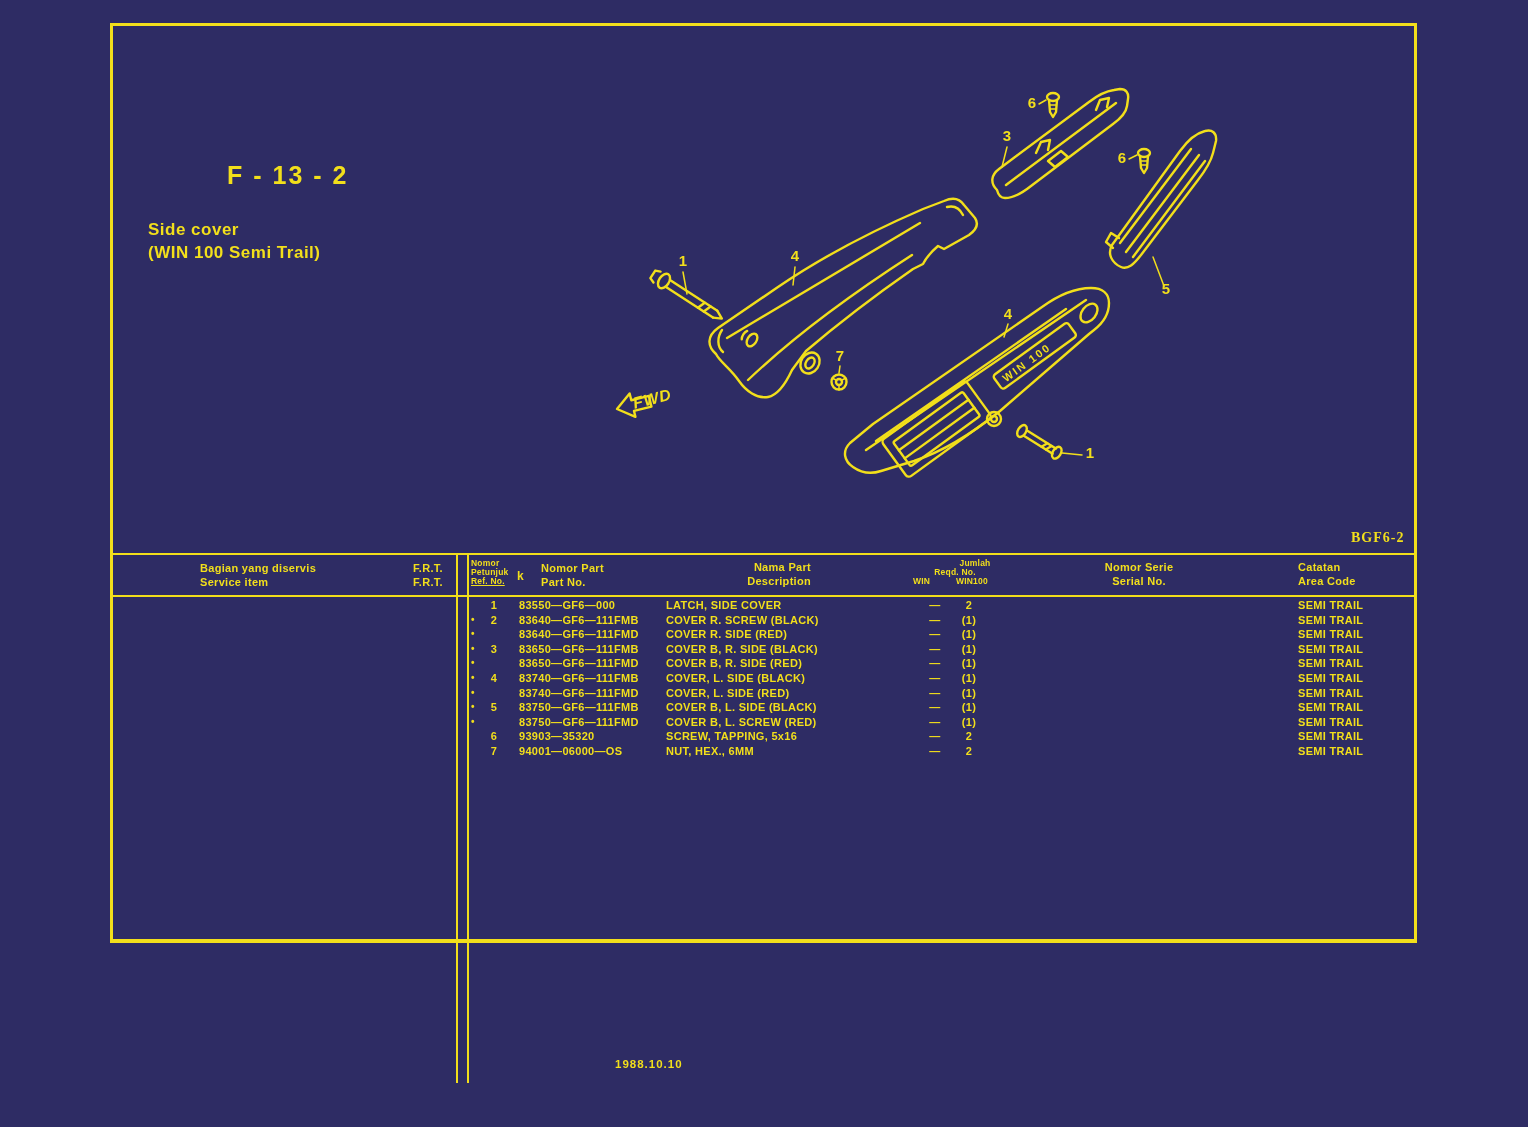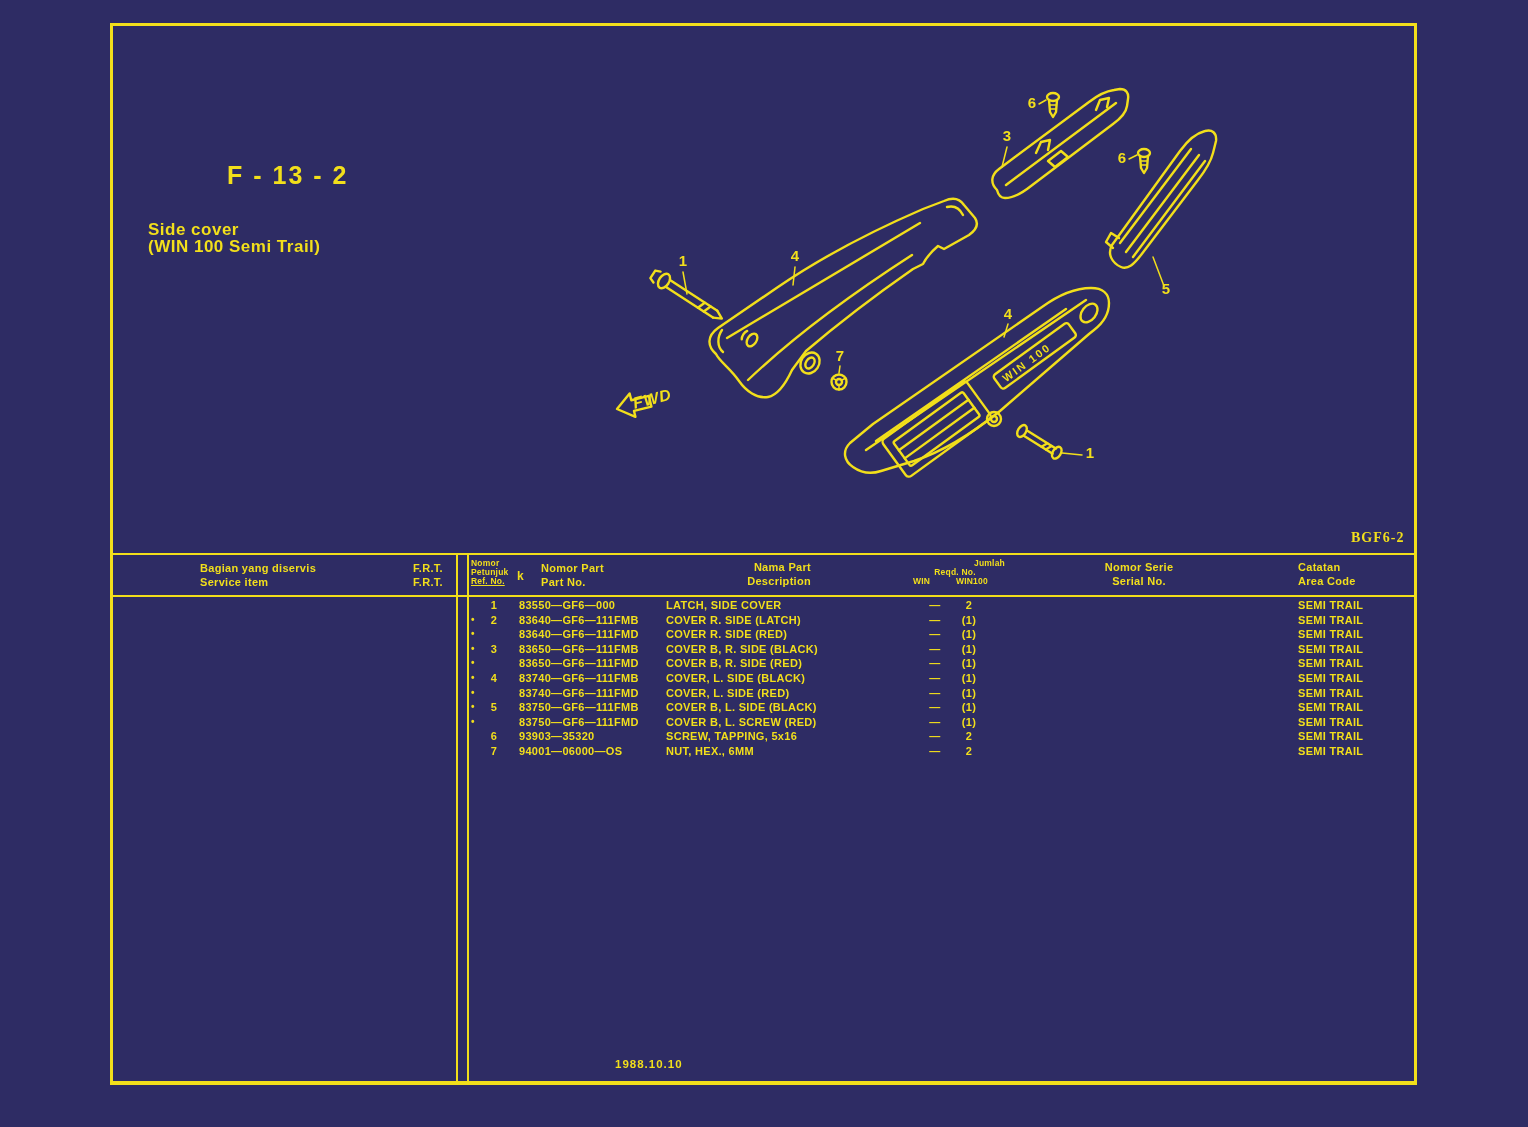--- a/index.html
+++ b/index.html
@@ -2,27 +2,27 @@
 <html><head>
 <meta charset="utf-8">
 <style>
   :root{
     --bg:#2e2c64;
     --ink:#f2df1b;
   }
   html,body{margin:0;padding:0;background:var(--bg);}
   .page{position:relative;width:1528px;height:1127px;background:var(--bg);overflow:hidden;
         font-family:"Liberation Sans",sans-serif;color:var(--ink);}
-  .frame{position:absolute;left:110px;top:23px;width:1307px;height:1062px;
+  .frame{position:absolute;left:110px;top:23px;width:1307px;height:920px;
          box-sizing:border-box;border:3px solid var(--ink);border-bottom-width:4px;padding-left:14px;}
   
   .code{position:absolute;left:114px;top:135px;font-size:25px;font-weight:bold;letter-spacing:2px;}
   .subtitle{position:absolute;left:35px;font-size:17px;font-weight:bold;letter-spacing:.5px;}
   .subtitle.s1{top:194px;}
-  .subtitle.s2{top:211px;}
+  .subtitle.s2{top:217px;}
   .doc-ref{position:absolute;left:1238px;top:504px;font-family:"Liberation Serif",serif;
            font-size:14px;font-weight:bold;letter-spacing:1px;}
   
   .diagram{position:absolute;left:0;top:0;width:1528px;height:1127px;pointer-events:none;}
   .diagram path,.diagram ellipse,.diagram circle,.diagram rect,.diagram polygon{
     stroke:var(--ink);fill:none;stroke-width:2.4;stroke-linecap:round;stroke-linejoin:round;}
   .diagram .thin{stroke-width:1.5;}
   .diagram text{fill:var(--ink);stroke:none;font-family:"Liberation Sans",sans-serif;}
   .callout{font-size:15px;font-weight:bold;text-anchor:middle;}
   .fwd-text{font-size:16px;font-weight:bold;font-style:italic;letter-spacing:1px;}
@@ -190,21 +190,21 @@
         <div class="h" style="left:300px;top:7px;">F.R.T.</div>
         <div class="h" style="left:300px;top:21px;">F.R.T.</div>
         <div class="h small" style="left:358px;top:4px;">Nomor</div>
         <div class="h small" style="left:358px;top:13px;">Petunjuk</div>
         <div class="h small" style="left:358px;top:22px;text-decoration:underline;">Ref. No.</div>
         <div class="h" style="left:404px;top:14px;font-size:12px;">k</div>
         <div class="h" style="left:428px;top:7px;">Nomor Part</div>
         <div class="h" style="left:428px;top:21px;">Part No.</div>
         <div class="h" style="left:570px;top:6px;width:128px;text-align:right;">Nama Part</div>
         <div class="h" style="left:570px;top:20px;width:128px;text-align:right;">Description</div>
-        <div class="h small" style="left:792px;top:4px;width:100px;text-align:right;">Jumlah</div>
+        <div class="h small" style="left:812px;top:4px;width:100px;text-align:center;">Jumlah</div>
         <div class="h small" style="left:792px;top:13px;width:100px;text-align:center;">Reqd. No.</div>
         <div class="h small" style="left:800px;top:22px;width:46px;text-align:left;">WIN</div>
         <div class="h small" style="left:843px;top:22px;width:46px;text-align:left;">WIN100</div>
         <div class="h" style="left:966px;top:6px;width:120px;text-align:center;">Nomor Serie</div>
         <div class="h" style="left:966px;top:20px;width:120px;text-align:center;">Serial No.</div>
         <div class="h" style="left:1185px;top:6px;">Catatan</div>
         <div class="h" style="left:1185px;top:20px;">Area Code</div>
       </div>
 
       <div class="rows">
@@ -214,21 +214,21 @@
           <span class="c-part">83550—GF6—000</span>
           <span class="c-desc">LATCH, SIDE COVER</span>
           <span class="c-win">—</span>
           <span class="c-win100">2</span>
           <span class="c-area">SEMI TRAIL</span>
         </div>
           <div class="trow">
           <span class="c-star">•</span>
           <span class="c-ref">2</span>
           <span class="c-part">83640—GF6—111FMB</span>
-          <span class="c-desc">COVER R. SIDE (LATCH)</span>
+          <span class="c-desc">COVER R. SCREW (BLACK)</span>
           <span class="c-win">—</span>
           <span class="c-win100">(1)</span>
           <span class="c-area">SEMI TRAIL</span>
         </div>
           <div class="trow">
           <span class="c-star">•</span>
           <span class="c-ref"></span>
           <span class="c-part">83640—GF6—111FMD</span>
           <span class="c-desc">COVER R. SIDE (RED)</span>
           <span class="c-win">—</span>

